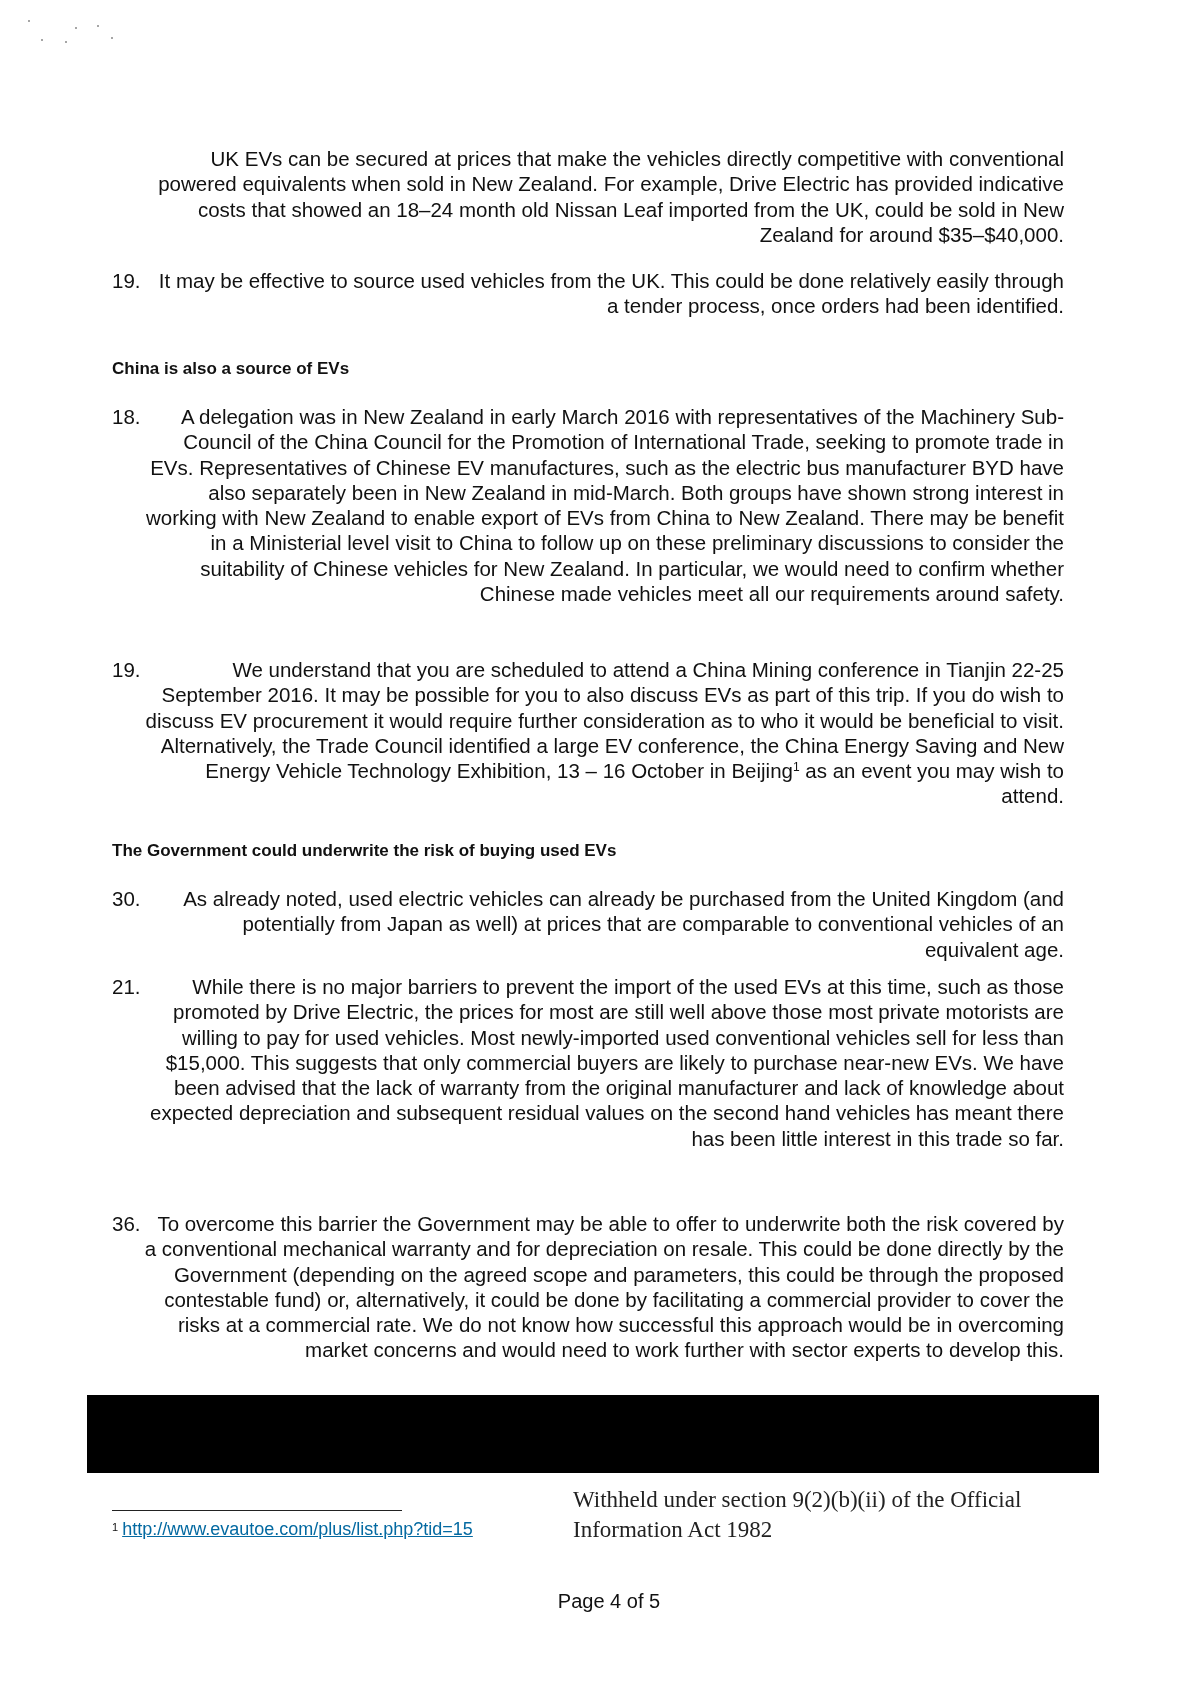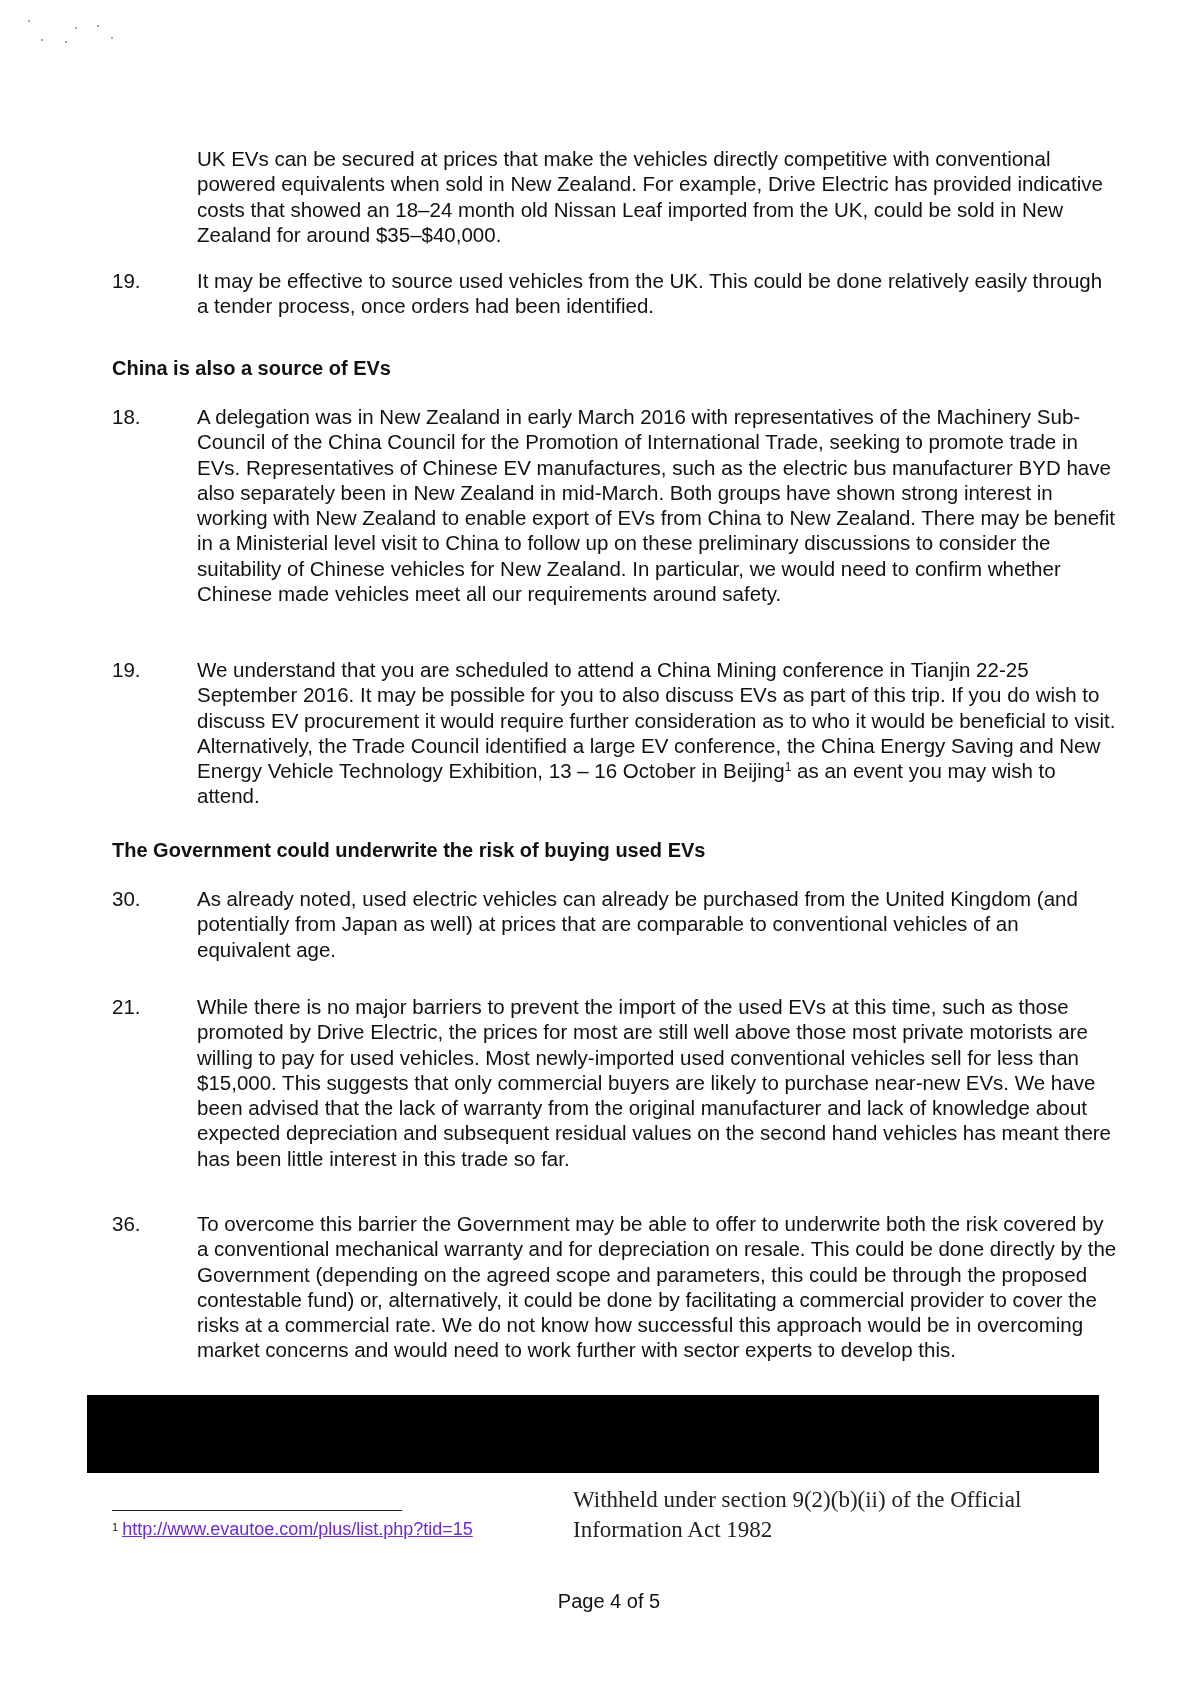--- a/index.html
+++ b/index.html
@@ -3,27 +3,27 @@
 <meta charset="utf-8">
 <style>
   html, body { margin: 0; padding: 0; background: #ffffff; }
   body { width: 1190px; height: 1686px; position: relative; overflow: hidden;
          font-family: "Liberation Sans", sans-serif; color: #111; }
   .scan-specks { position: absolute; left: 25px; top: 15px; width: 100px; height: 40px; }
   .speck { position: absolute; width: 2px; height: 2px; background: #888; border-radius: 1px; }
   .page { position: absolute; left: 0; top: 0; width: 1190px; }
   .para { position: absolute; left: 112px; width: 990px; font-size: 20.5px; line-height: 25.3px; }
   .para .num { position: absolute; left: 0; top: 0; }
-  .para .body { margin-left: 85px; width: 920px; }
-  .heading { position: absolute; left: 112px; font-size: 20px; font-weight: bold; line-height: 25px; }
+  .para .body { margin-left: 32px; width: 920px; text-align: right; }
+  .heading { position: absolute; left: 112px; font-size: 17px; font-weight: bold; line-height: 25px; }
   .redaction { position: absolute; left: 87px; top: 1395px; width: 1012px; height: 78px; background: #000; }
   .fn-rule { position: absolute; left: 112px; top: 1510px; width: 290px; height: 1px; background: #222; }
   .footnote { position: absolute; left: 112px; top: 1518px; font-size: 18px; line-height: 22px; }
   .footnote sup { font-size: 11px; vertical-align: top; position: relative; top: -2px; margin-right: 4px; }
-  .footnote a { color: #6d28d9; text-decoration: underline; }
+  .footnote a { color: #0369a1; text-decoration: underline; }
   .withheld { position: absolute; left: 573px; top: 1485px; width: 520px; font-family: Liberation Serif, serif;
               font-size: 23px; line-height: 30px; color: #222; }
   .page-num { position: absolute; left: 0; width: 1190px; top: 1590px; text-align: center; font-size: 20px; padding-left: 14px; }
   sup.ref { font-size: 12px; vertical-align: top; position: relative; top: -3px; }
 </style>
 </head>
 <body>
 
 <div class="page">
 
@@ -57,21 +57,21 @@
     <div class="body"><span>We understand that you are scheduled to attend a China Mining conference in Tianjin 22-25 September 2016.  It may be possible for you to also discuss EVs as part of this trip. If you do wish to discuss EV procurement it would require further consideration as to who it would be beneficial to visit. Alternatively, the Trade Council identified a large EV conference, the China Energy Saving and New Energy Vehicle Technology Exhibition, 13 – 16 October in Beijing</span><sup class="ref">1</sup><span> as an event you may wish to attend.</span></div>
   </div>
 
   <div class="heading" style="top:838px">The Government could underwrite the risk of buying used EVs</div>
 
   <div class="para" style="top:886px">
     <span class="num">30.</span>
     <div class="body">As already noted, used electric vehicles can already be purchased from the United Kingdom (and potentially from Japan as well) at prices that are comparable to conventional vehicles of an equivalent age.</div>
   </div>
 
-  <div class="para" style="top:994px">
+  <div class="para" style="top:974px">
     <span class="num">21.</span>
     <div class="body">While there is no major barriers to prevent the import of the used EVs at this time, such as those promoted by Drive Electric, the prices for most are still well above those most private motorists are willing to pay for used vehicles. Most newly-imported used conventional vehicles sell for less than $15,000. This suggests that only commercial buyers are likely to purchase near-new EVs. We have been advised that the lack of warranty from the original manufacturer and lack of knowledge about expected depreciation and subsequent residual values on the second hand vehicles has meant there has been little interest in this trade so far.</div>
   </div>
 
   <div class="para" style="top:1211px">
     <span class="num">36.</span>
     <div class="body">To overcome this barrier the Government may be able to offer to underwrite both the risk covered by a conventional mechanical warranty and for depreciation on resale. This could be done directly by the Government (depending on the agreed scope and parameters, this could be through the proposed contestable fund) or, alternatively, it could be done by facilitating a commercial provider to cover the risks at a commercial rate.  We do not know how successful this approach would be in overcoming market concerns and would need to work further with sector experts to develop this.</div>
   </div>
 
   <div class="redaction"></div>

